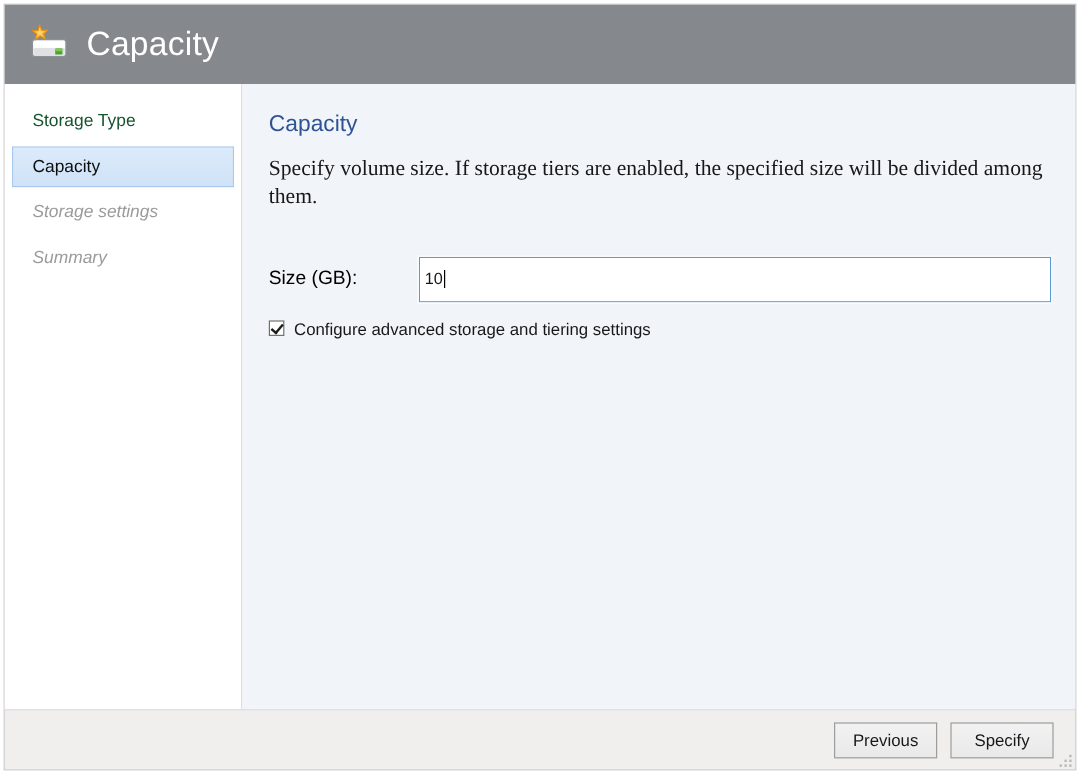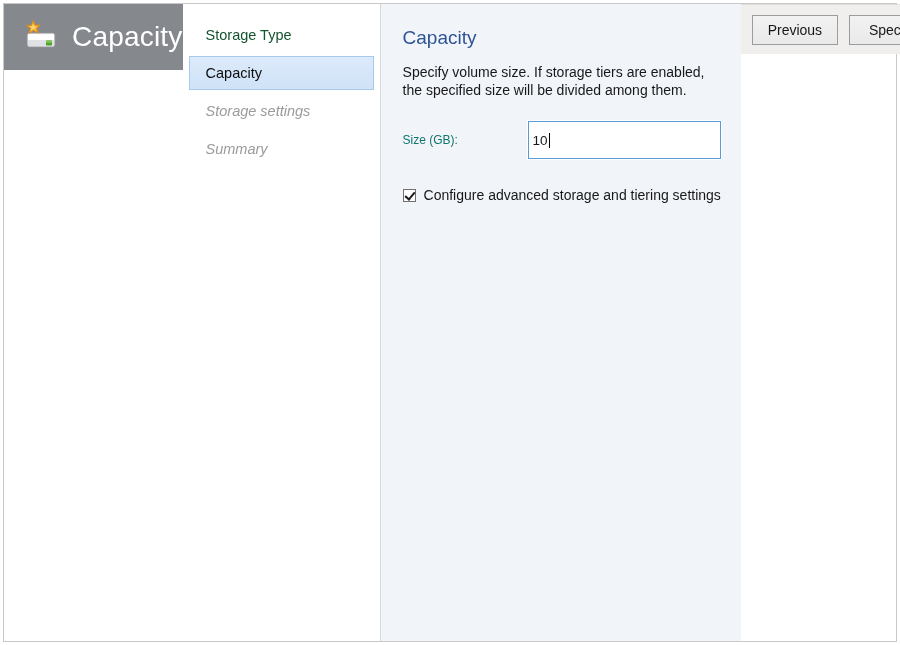--- a/index.html
+++ b/index.html
@@ -18,21 +18,21 @@
   .window {
     position: absolute;
     left: 3px;
     top: 3px;
     width: 894px;
     height: 639px;
     box-sizing: border-box;
     border: 1px solid #c8c8c8;
     background: #ffffff;
     display: flex;
-    flex-direction: row;
+    flex-direction: column;
   }
 
   
   .titlebar {
     height: 66px;
     background: #85898d;
     display: flex;
     align-items: center;
     padding-left: 16px;
     flex: 0 0 auto;
@@ -98,34 +98,35 @@
   }
   .page-heading {
     color: #2f5496;
     font-size: 19px;
     font-weight: 400;
     margin: 0 0 14px 0;
     line-height: 1.1;
   }
   .page-desc {
     color: #17181a;
-    font-size: 14px;
-    margin: 0 0 22px 0;
+    font-size: 18px;
+    margin: 0 0 38px 0;
     line-height: 1.3;
+    font-family: Liberation Serif, serif;
   }
 
   
   .form-row {
     display: flex;
     align-items: center;
     margin-bottom: 12px;
   }
   .form-label {
-    font-size: 12px;
-    color: #0f766e;
+    font-size: 16px;
+    color: #000000;
     width: 125px;
     flex: 0 0 auto;
     white-space: nowrap;
   }
   .field {
     flex: 1 1 auto;
     height: 38px;
     box-sizing: border-box;
     font-size: 13.5px;
     color: #17181a;
@@ -173,21 +174,21 @@
     width: 5px; height: 5px;
     border-right: 2px solid #6d6f71;
     border-bottom: 2px solid #6d6f71;
     transform: rotate(45deg);
   }
 
   
   .check-row {
     display: flex;
     align-items: center;
-    margin-top: 28px;
+    margin-top: 14px;
   }
   .checkbox {
     width: 13px;
     height: 13px;
     background: #ffffff;
     border: 1px solid #707070;
     box-sizing: border-box;
     position: relative;
     flex: 0 0 auto;
     margin-right: 8px;

